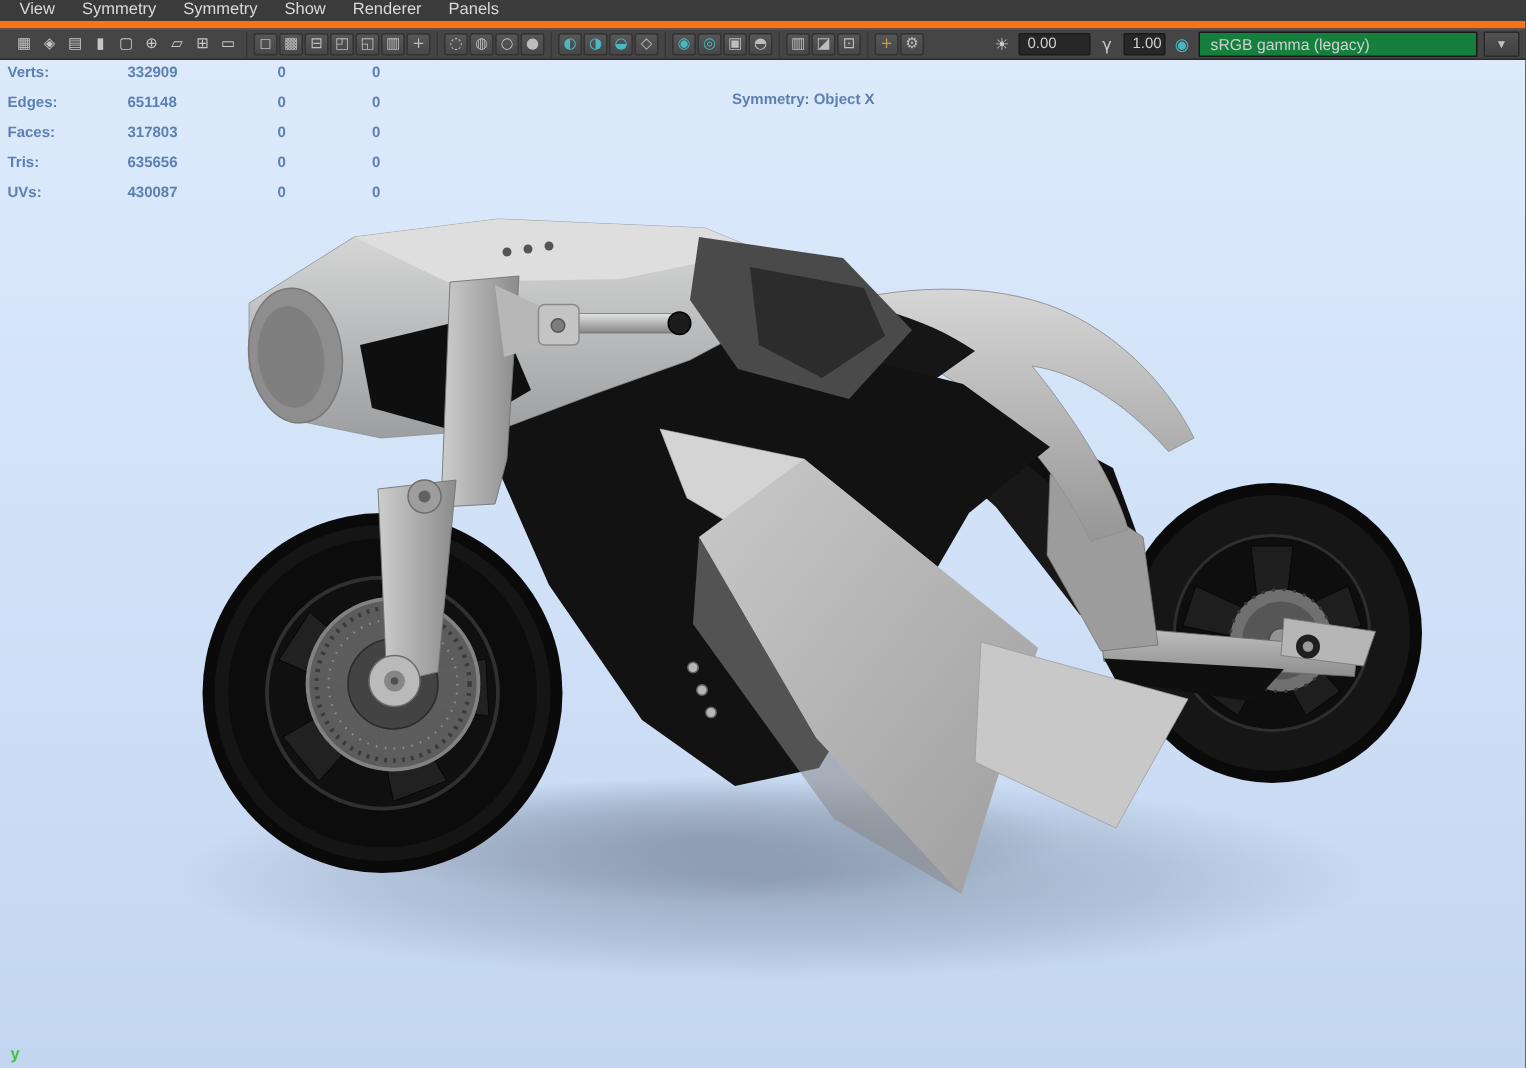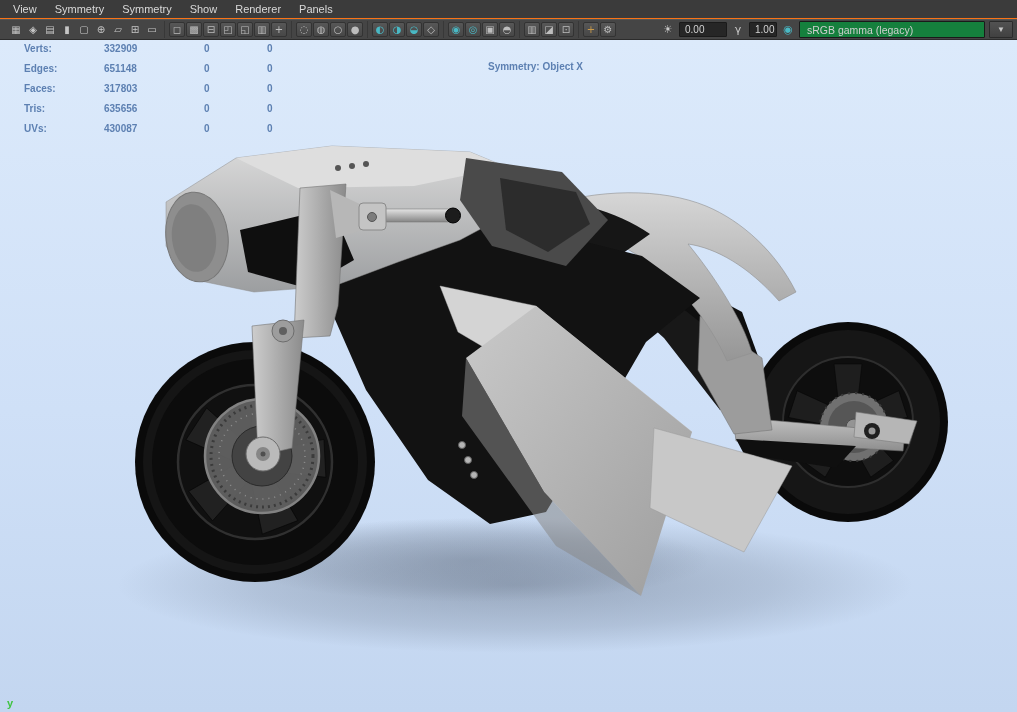--- a/index.html
+++ b/index.html
@@ -1,21 +1,21 @@
 <!DOCTYPE html>
 <html style="--hud-color: #5d80b2; --accent: #49b8c4;"><head>
 <meta charset="utf-8">
 <style>
   * { margin:0; padding:0; box-sizing:border-box; }
   html,body { width:1017px; height:712px; overflow:hidden;
     font-family:"Liberation Sans","DejaVu Sans",sans-serif; background:#3c3c3c; }
 
   
-  .menubar { height:19px; background:#3b3b3b; display:flex; align-items:center;
-    padding-left:4px; border-bottom:1px solid #f97316; }
+  .menubar { height:19px; background:#3b3b3b; display:flex; align-items:flex-end;
+    padding-left:4px; border-bottom:5px solid #f97316; }
   .menu-item { color:#d9d9d9; font-size:11px; padding:2px 9px; cursor:default; }
 
   
   .toolbar { height:21px; background:#454545; border-top:1px solid #555;
     border-bottom:1px solid #2c2c2c; display:flex; align-items:center; padding:0 4px; }
   .icon-groups { display:flex; align-items:center; }
   .icon-group { display:flex; align-items:center; gap:1px; padding:0 4px;
     border-right:1px solid #383838; height:17px; }
   .icon-group:last-child { border-right:none; }
   .tb-icon { display:inline-block; width:16px; height:15px; line-height:14px;
@@ -35,21 +35,21 @@
   .dd-arrow { width:24px; height:17px; background:linear-gradient(#525252,#414141);
     border:1px solid #2a2a2a; color:#c4c4c4; font-size:8px; display:flex;
     align-items:center; justify-content:center; border-radius:1px; }
 
   
   .viewport { position:relative; height:672px; overflow:hidden;
     background:linear-gradient(180deg,#dceafb 0%,#cfe0f7 55%,#c3d6f0 100%); }
   .viewport svg { position:absolute; inset:0; }
 
   .hud { position:absolute; top:3px; left:5px; font-size:10px; font-weight:bold;
-    color:var(--hud-color,#5d80b2);margin-left:19px; }
+    color:var(--hud-color,#5d80b2); }
   .hud-row { display:flex; height:20px; }
   .hud-label { width:80px; }
   .hud-value { width:100px; }
   .hud-col2 { width:63px; }
   .hud-col3 { width:50px; }
   .symmetry { position:absolute; left:488px; top:21px; font-size:10px; font-weight:bold;
     color:var(--hud-color,#5d80b2);text-align:center; }
   .axis-y { position:absolute; left:7px; bottom:3px; font-size:11px; font-weight:bold;
     color:#3fc43f; }
 </style>

